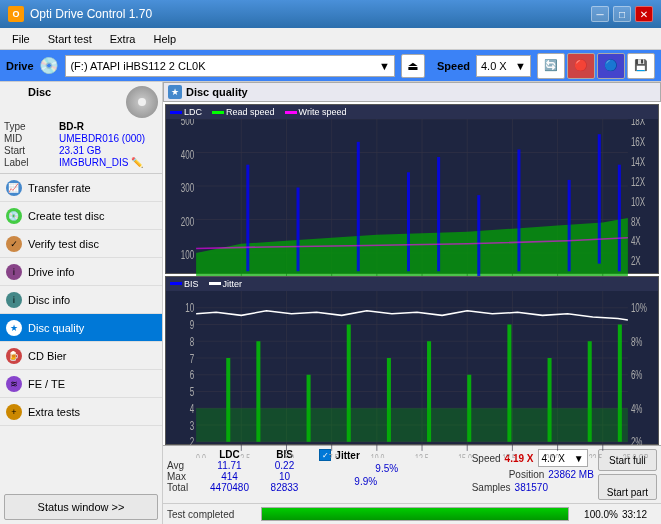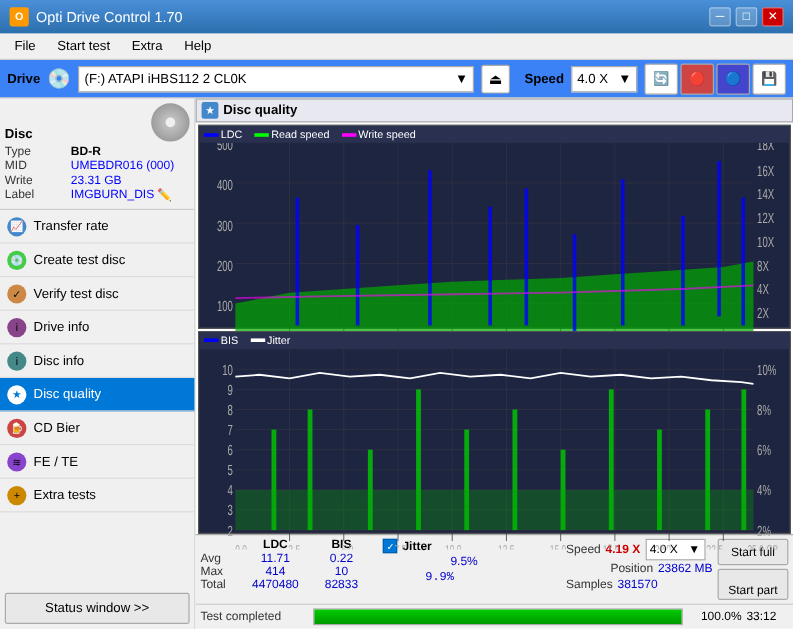--- a/index.html
+++ b/index.html
@@ -27,21 +27,21 @@
     .speed-select { height: 22px; font-size: 11px; background: white; border: 1px solid #aaa; padding: 0 4px; width: 55px; display: flex; align-items: center; justify-content: space-between; }
     .toolbar-btns { display: flex; gap: 2px; margin-left: auto; }
     .toolbar-btn { width: 28px; height: 26px; background: white; border: 1px solid #aaa; border-radius: 2px; display: flex; align-items: center; justify-content: center; cursor: pointer; }
     
     
     .main-layout { display: flex; height: calc(524px - 82px); }
     
     
     .sidebar { width: 163px; background: #f0f0f0; border-right: 1px solid #ccc; display: flex; flex-direction: column; }
     .disc-section { padding: 4px; border-bottom: 1px solid #ccc; }
-    .disc-header { display: flex; align-items: flex-end; justify-content: space-between; margin-bottom: 3px; }
+    .disc-header { display: flex; align-items: flex-start; justify-content: space-between; margin-bottom: 3px; margin-left: 24px; }
     .disc-title { font-size: 11px; font-weight: bold; color: #000; }
     .disc-info-row { display: flex; font-size: 10px; margin-bottom: 1px; }
     .disc-info-label { width: 55px; color: #333; }
     .disc-info-value { color: #0000ff; font-weight: normal; }
     .disc-info-value.bold { font-weight: bold; color: #000; }
     
     .sidebar-nav { flex: 1; display: flex; flex-direction: column; }
     .nav-item { height: 28px; display: flex; align-items: center; padding: 0 6px; gap: 6px; cursor: pointer; border-bottom: 1px solid #ddd; font-size: 11px; color: #000; }
     .nav-item.active { background: #0078d7; color: white; }
     .nav-item-icon { width: 16px; height: 16px; border-radius: 50%; display: flex; align-items: center; justify-content: center; font-size: 9px; }
@@ -111,21 +111,21 @@
       </div>
       <div class="disc-info-row">
         <span class="disc-info-label">Type</span>
         <span class="disc-info-value bold">BD-R</span>
       </div>
       <div class="disc-info-row">
         <span class="disc-info-label">MID</span>
         <span class="disc-info-value">UMEBDR016 (000)</span>
       </div>
       <div class="disc-info-row">
-        <span class="disc-info-label">Write</span>
+        <span class="disc-info-label">Start</span>
         <span class="disc-info-value">23.31 GB</span>
       </div>
       <div class="disc-info-row">
         <span class="disc-info-label">Label</span>
         <span class="disc-info-value">IMGBURN_DIS</span>
         <span style="margin-left:3px;font-size:10px;">✏️</span>
       </div>
     </div>
 
     <div class="sidebar-nav">
@@ -371,21 +371,21 @@
 
       <div style="flex:1;display:flex;flex-direction:column;gap:2px;">
         <div style="display:flex;align-items:center;gap:4px;font-size:10px;">
           <div style="width:12px;height:12px;background:#0078d7;border:1px solid #0060aa;display:flex;align-items:center;justify-content:center;color:white;font-size:8px;">✓</div>
           <span style="font-weight:bold;">Jitter</span>
         </div>
         <div style="display:flex;font-size:10px;">
           <span style="width:35px;"></span>
           <span style="color:#0000cc;padding-left:21px;">9.5%</span>
         </div>
-        <div style="display:flex;font-size:10px;font-family:Liberation Mono, monospace;">
+        <div style="display:flex;font-size:10px;">
           <span style="width:35px;"></span>
           <span style="color:#0000cc;">9.9%</span>
         </div>
       </div>
 
       <div style="display:flex;flex-direction:column;gap:2px;align-items:flex-start;">
         <div style="display:flex;align-items:center;gap:4px;font-size:10px;">
           <span style="color:#333;">Speed</span>
           <span style="color:#cc0000;font-weight:bold;">4.19 X</span>
           <div style="height:18px;font-size:10px;background:white;border:1px solid #aaa;padding:0 3px;width:50px;display:flex;align-items:center;justify-content:space-between;cursor:pointer;">

